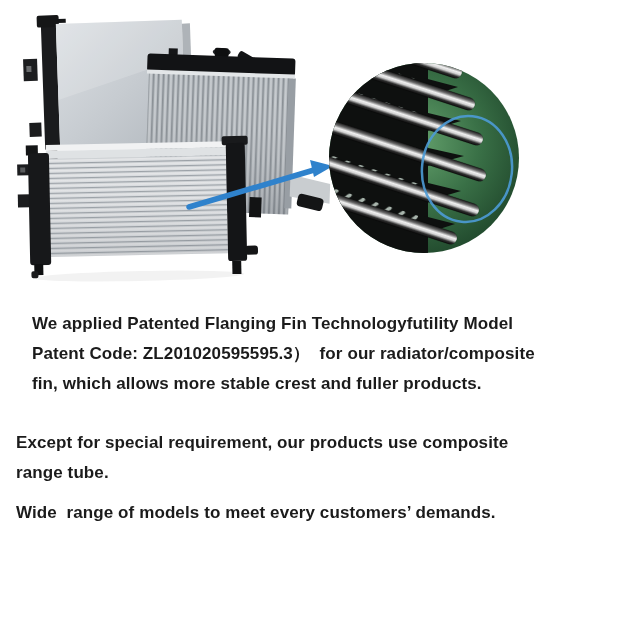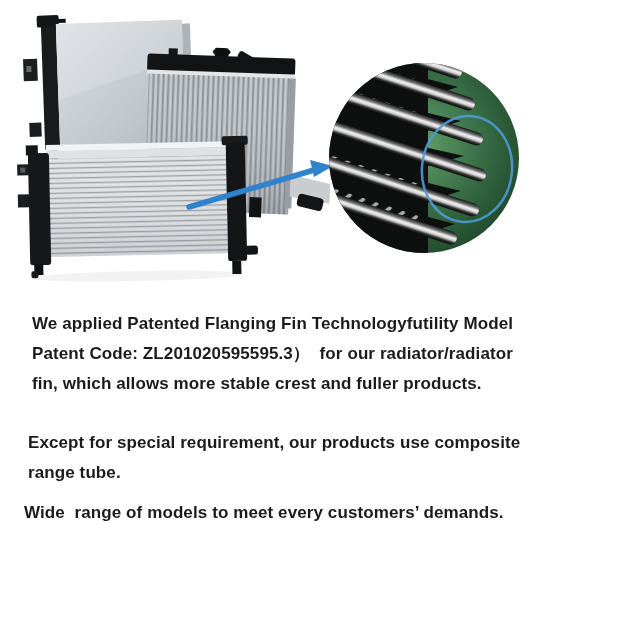--- a/index.html
+++ b/index.html
@@ -14,22 +14,22 @@
   .para{
     position:absolute;
     color:#1b1b1b;
     font-size:17px;
     font-weight:700;
     line-height:30px;
     letter-spacing:0.1px;
   }
   .para .line{white-space:pre;}
   .p-patent{left:32px;top:309px;}
-  .p-composite{left:28px;top:428px;}
-  .p-range{left:16px;top:498px;margin-left:8px;}
+  .p-composite{left:16px;top:428px;}
+  .p-range{left:16px;top:498px;}
 </style>
 </head>
 <body>
 
 <div class="stage">
 
   <svg class="hero-svg" width="619" height="300" viewBox="0 0 619 300">
     <defs>
       <linearGradient id="g-core1" x1="0" y1="0" x2="1" y2="1">
         <stop offset="0" stop-color="#dbdfe3"></stop>
@@ -179,21 +179,21 @@
             <rect x="261" y="231.5" width="196" height="13" rx="6.5" fill="url(#g-rod)"></rect>
           </g>
       </g>
 
       <ellipse cx="467" cy="169" rx="45" ry="53" fill="none" stroke="#4d9bd6" stroke-width="2.5" opacity="0.9" transform="rotate(6 467 169)"></ellipse>
     </g>
   </svg>
 
   <div class="para p-patent">
     <div class="line">We applied Patented Flanging Fin Technologyfutility Model</div>
-    <div class="line">Patent Code: ZL201020595595.3）  for our radiator/radiator</div>
+    <div class="line">Patent Code: ZL201020595595.3）  for our radiator/composite</div>
     <div class="line">fin, which allows more stable crest and fuller products.</div>
   </div>
 
   <div class="para p-composite">
     <div class="line">Except for special requirement, our products use composite</div>
     <div class="line">range tube.</div>
   </div>
 
   <div class="para p-range">
     <div class="line">Wide  range of models to meet every customers’ demands.</div>

